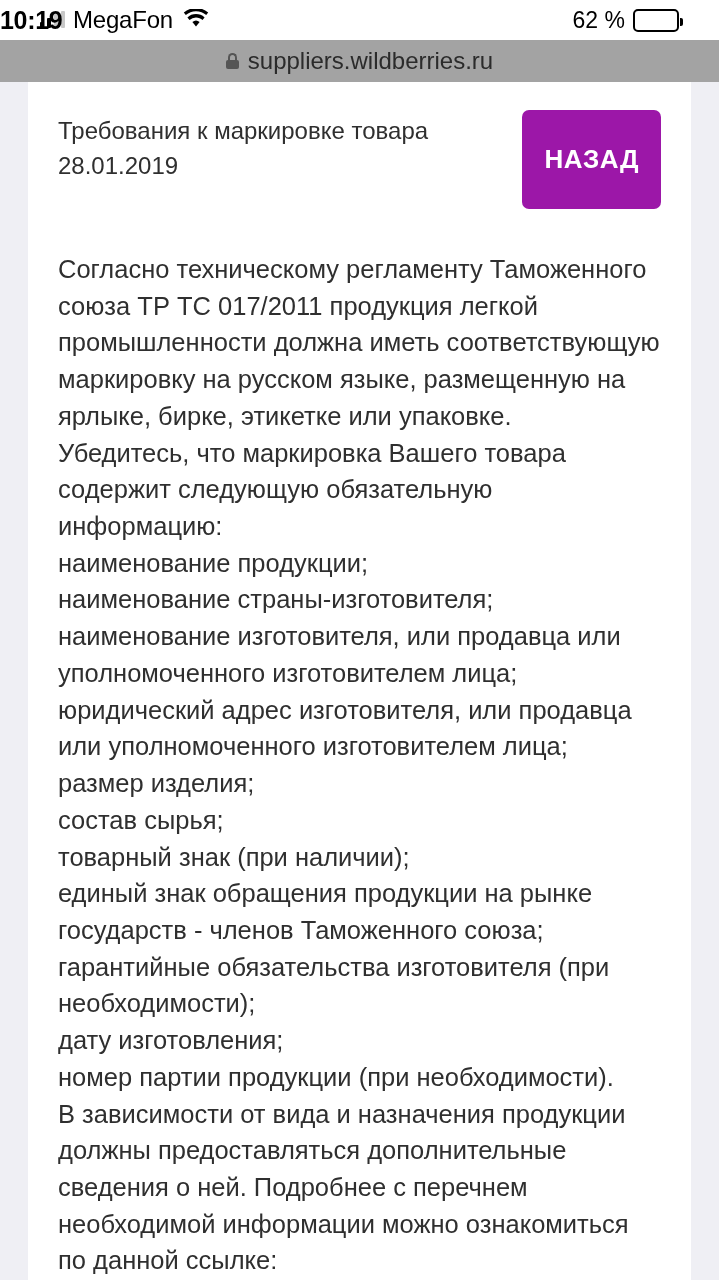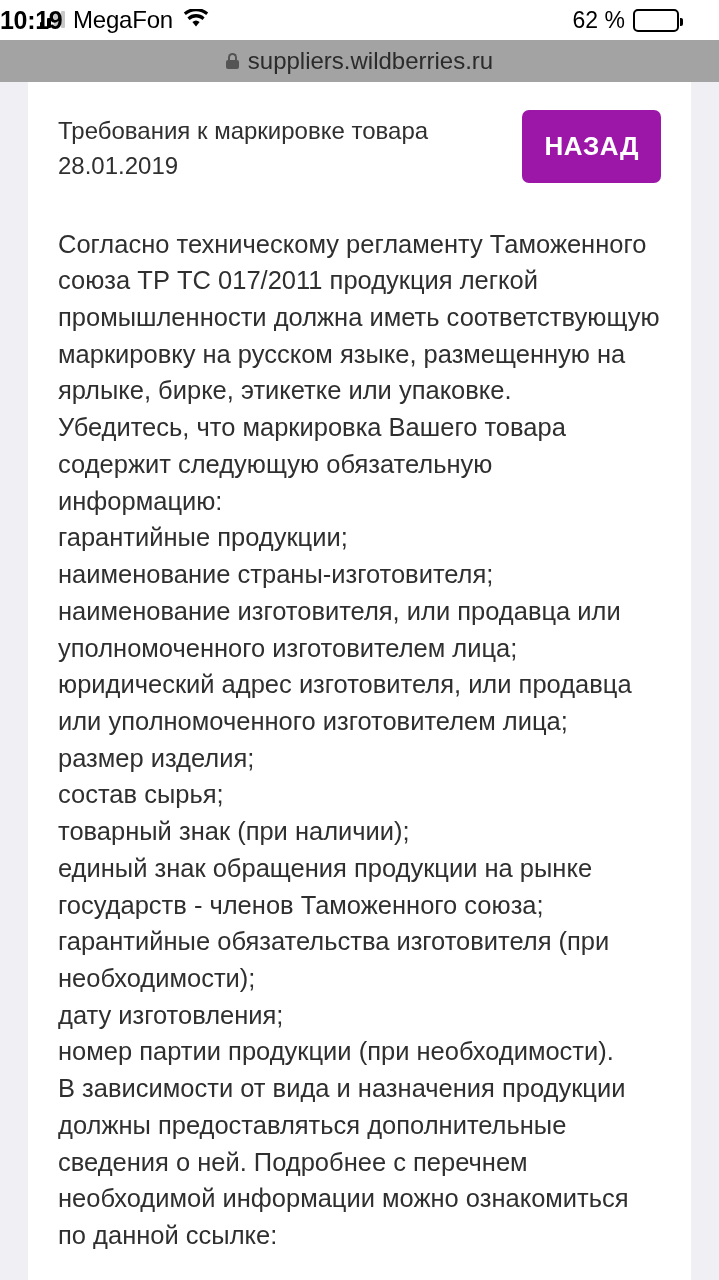--- a/index.html
+++ b/index.html
@@ -178,21 +178,21 @@
     line-height: 1.45;
   }
   .back-button {
     background: #9c17a8;
     color: #ffffff;
     font-size: 26px;
     font-weight: bold;
     letter-spacing: 0.5px;
     border: none;
     border-radius: 7px;
-    padding: 21px 22px;
+    padding: 34px 22px;
     cursor: pointer;
     white-space: nowrap;
     font-family: "Liberation Sans", sans-serif;
   }
 
   
   .doc-body {
     margin-top: 42px;
     font-size: 25.5px;
     line-height: 1.44;
@@ -247,21 +247,21 @@
         <div class="doc-title-block">
           <div class="doc-title">Требования к маркировке товара</div>
           <div class="doc-date">28.01.2019</div>
         </div>
         <button class="back-button">НАЗАД</button>
       </div>
 
       <div class="doc-body">
         <p>Согласно техническому регламенту Таможенного союза ТР ТС 017/2011 продукция легкой промышленности должна иметь соответствующую маркировку на русском языке, размещенную на ярлыке, бирке, этикетке или упаковке.</p>
         <p>Убедитесь, что маркировка Вашего товара содержит следующую обязательную информацию:</p>
-        <p>гарантийные продукции;</p>
+        <p>наименование продукции;</p>
         <p>наименование страны-изготовителя;</p>
         <p>наименование изготовителя, или продавца или уполномоченного изготовителем лица;</p>
         <p>юридический адрес изготовителя, или продавца или уполномоченного изготовителем лица;</p>
         <p>размер изделия;</p>
         <p>состав сырья;</p>
         <p>товарный знак (при наличии);</p>
         <p>единый знак обращения продукции на рынке государств - членов Таможенного союза;</p>
         <p>гарантийные обязательства изготовителя (при необходимости);</p>
         <p>дату изготовления;</p>
         <p>номер партии продукции (при необходимости).</p>

